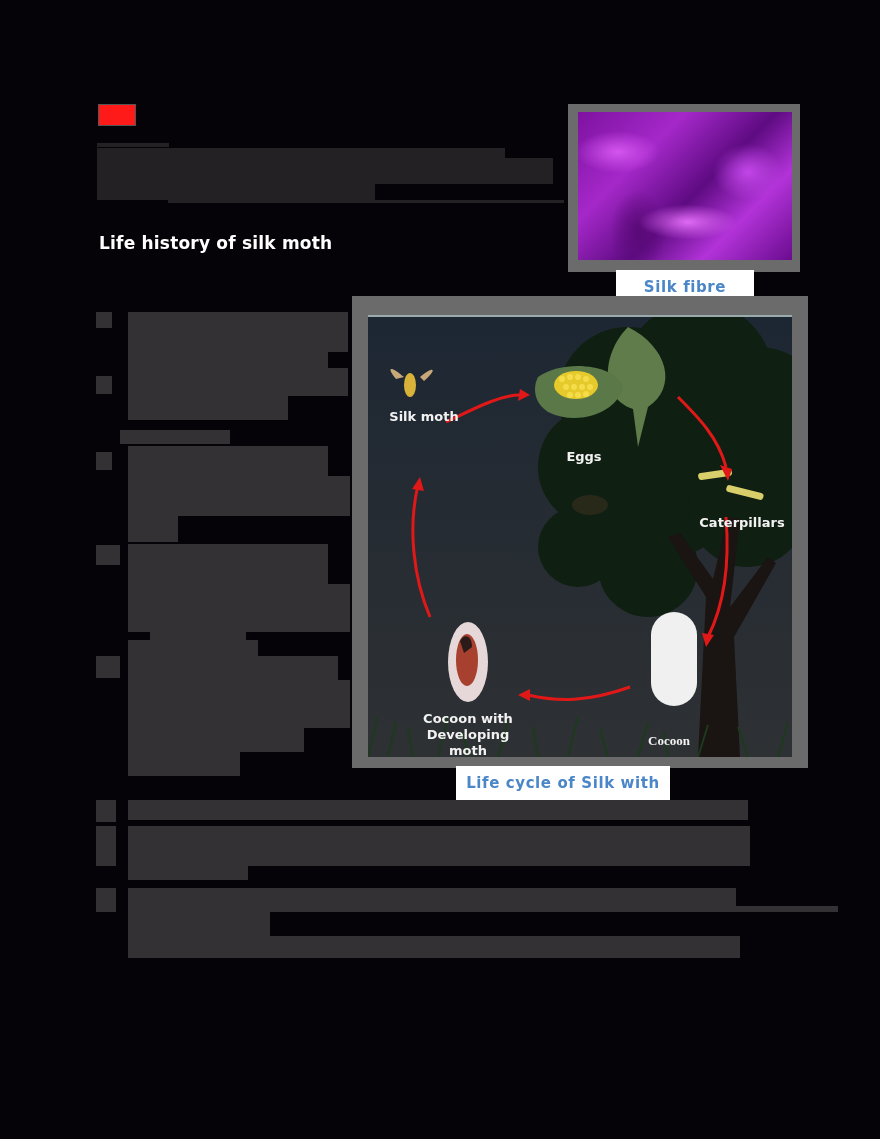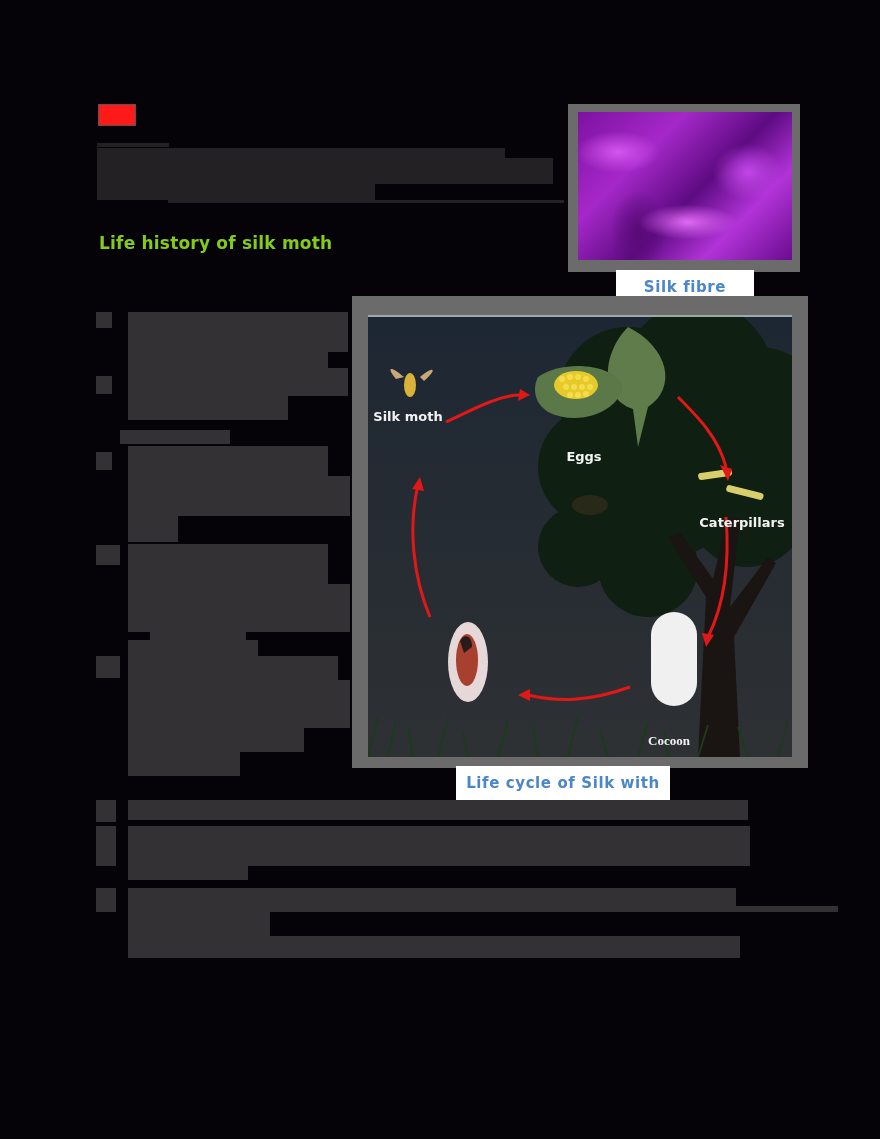--- a/index.html
+++ b/index.html
@@ -1,21 +1,21 @@
 <!DOCTYPE html>
 <html><head>
 <meta charset="utf-8">
 <style>
   html, body { margin:0; padding:0; }
   body { width:880px; height:1139px; background:#050307; position:relative; overflow:hidden; font-family:"DejaVu Sans", sans-serif; }
   .abs { position:absolute; }
   .tag { left:98px; top:104px; width:38px; height:22px; background:#ff1a1a; border:1px solid #555; box-sizing:border-box; }
   .bar { position:absolute; background:#333134; }
   .bar.dark { background:#232123; }
-  .heading { left:99px; top:233px; font-size:17px; font-weight:bold; color:#84cc16; letter-spacing:0.2px; }
+  .heading { left:99px; top:233px; font-size:17px; font-weight:bold; color:#ffffff; letter-spacing:0.2px; }
   .frame { position:absolute; background:#6b6b6b; }
   .silk-img { left:578px; top:112px; width:214px; height:148px;
     background:
       radial-gradient(ellipse 60px 30px at 40px 40px, #d455f0 0%, transparent 70%),
       radial-gradient(ellipse 50px 40px at 170px 60px, #c246e8 0%, transparent 70%),
       radial-gradient(ellipse 70px 25px at 110px 110px, #e06af5 0%, transparent 70%),
       radial-gradient(ellipse 40px 60px at 60px 120px, #5a0a78 0%, transparent 70%),
       linear-gradient(135deg, #7d12a0 0%, #a528c9 30%, #5e0b82 55%, #b233d8 75%, #6a0c8f 100%);
   }
   .caption { position:absolute; background:#fff; color:#4a86c8; font-weight:bold; font-size:15px; letter-spacing:0.6px; text-align:center; box-sizing:border-box; }
@@ -136,24 +136,25 @@
       <path d="M62 300 C45 260 40 210 50 168"></path>
     </g>
     <g fill="#e01818">
       <polygon points="152,72 162,78 150,84"></polygon>
       <polygon points="352,148 364,152 360,164"></polygon>
       <polygon points="334,316 346,318 338,330"></polygon>
       <polygon points="162,372 150,378 162,384"></polygon>
       <polygon points="44,172 52,160 56,174"></polygon>
     </g>
   </svg>
-  <div class="lbl" style="left:2px;top:92px;width:76px;">Silk moth</div>
+  <div class="lbl" style="left:18px;top:92px;width:76px;">Silk moth</div>
   <div class="lbl" style="left:190px;top:132px;width:52px;">Eggs</div>
   <div class="lbl" style="left:326px;top:198px;width:96px;">Caterpillars</div>
   <div class="lbl" style="left:266px;top:416px;width:70px;font-family:Liberation Serif, serif;">Cocoon</div>
+  <div class="lbl" style="left:44px;top:394px;width:112px;">Cocoon with Developing moth</div>
 </div>
 <div class="caption" style="left:456px;top:766px;width:214px;height:34px;line-height:34px;">Life cycle of Silk with</div>
 
 <div>
   <div class="bar" style="left:96px;top:800px;width:20px;height:22px;"></div>
   <div class="bar" style="left:128px;top:800px;width:620px;height:20px;"></div>
   <div class="bar" style="left:96px;top:826px;width:20px;height:40px;"></div>
   <div class="bar" style="left:128px;top:826px;width:622px;height:40px;"></div>
   <div class="bar" style="left:128px;top:866px;width:120px;height:14px;"></div>
   <div class="bar" style="left:96px;top:888px;width:20px;height:24px;"></div>

